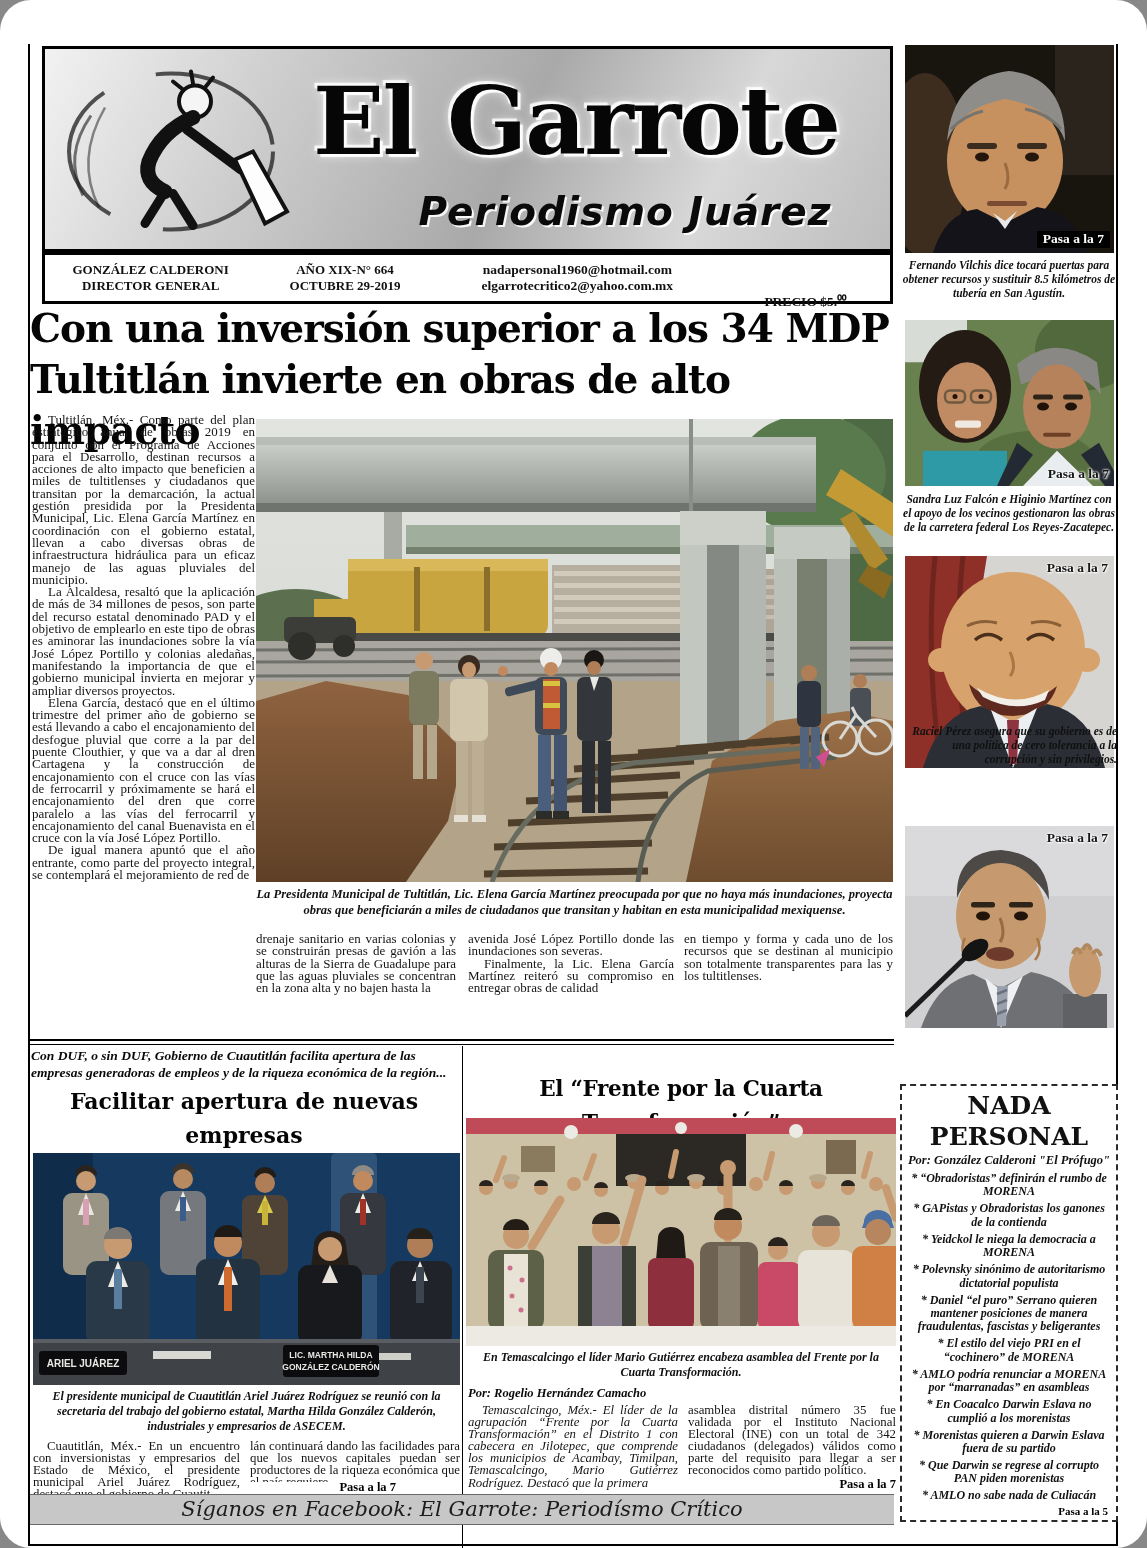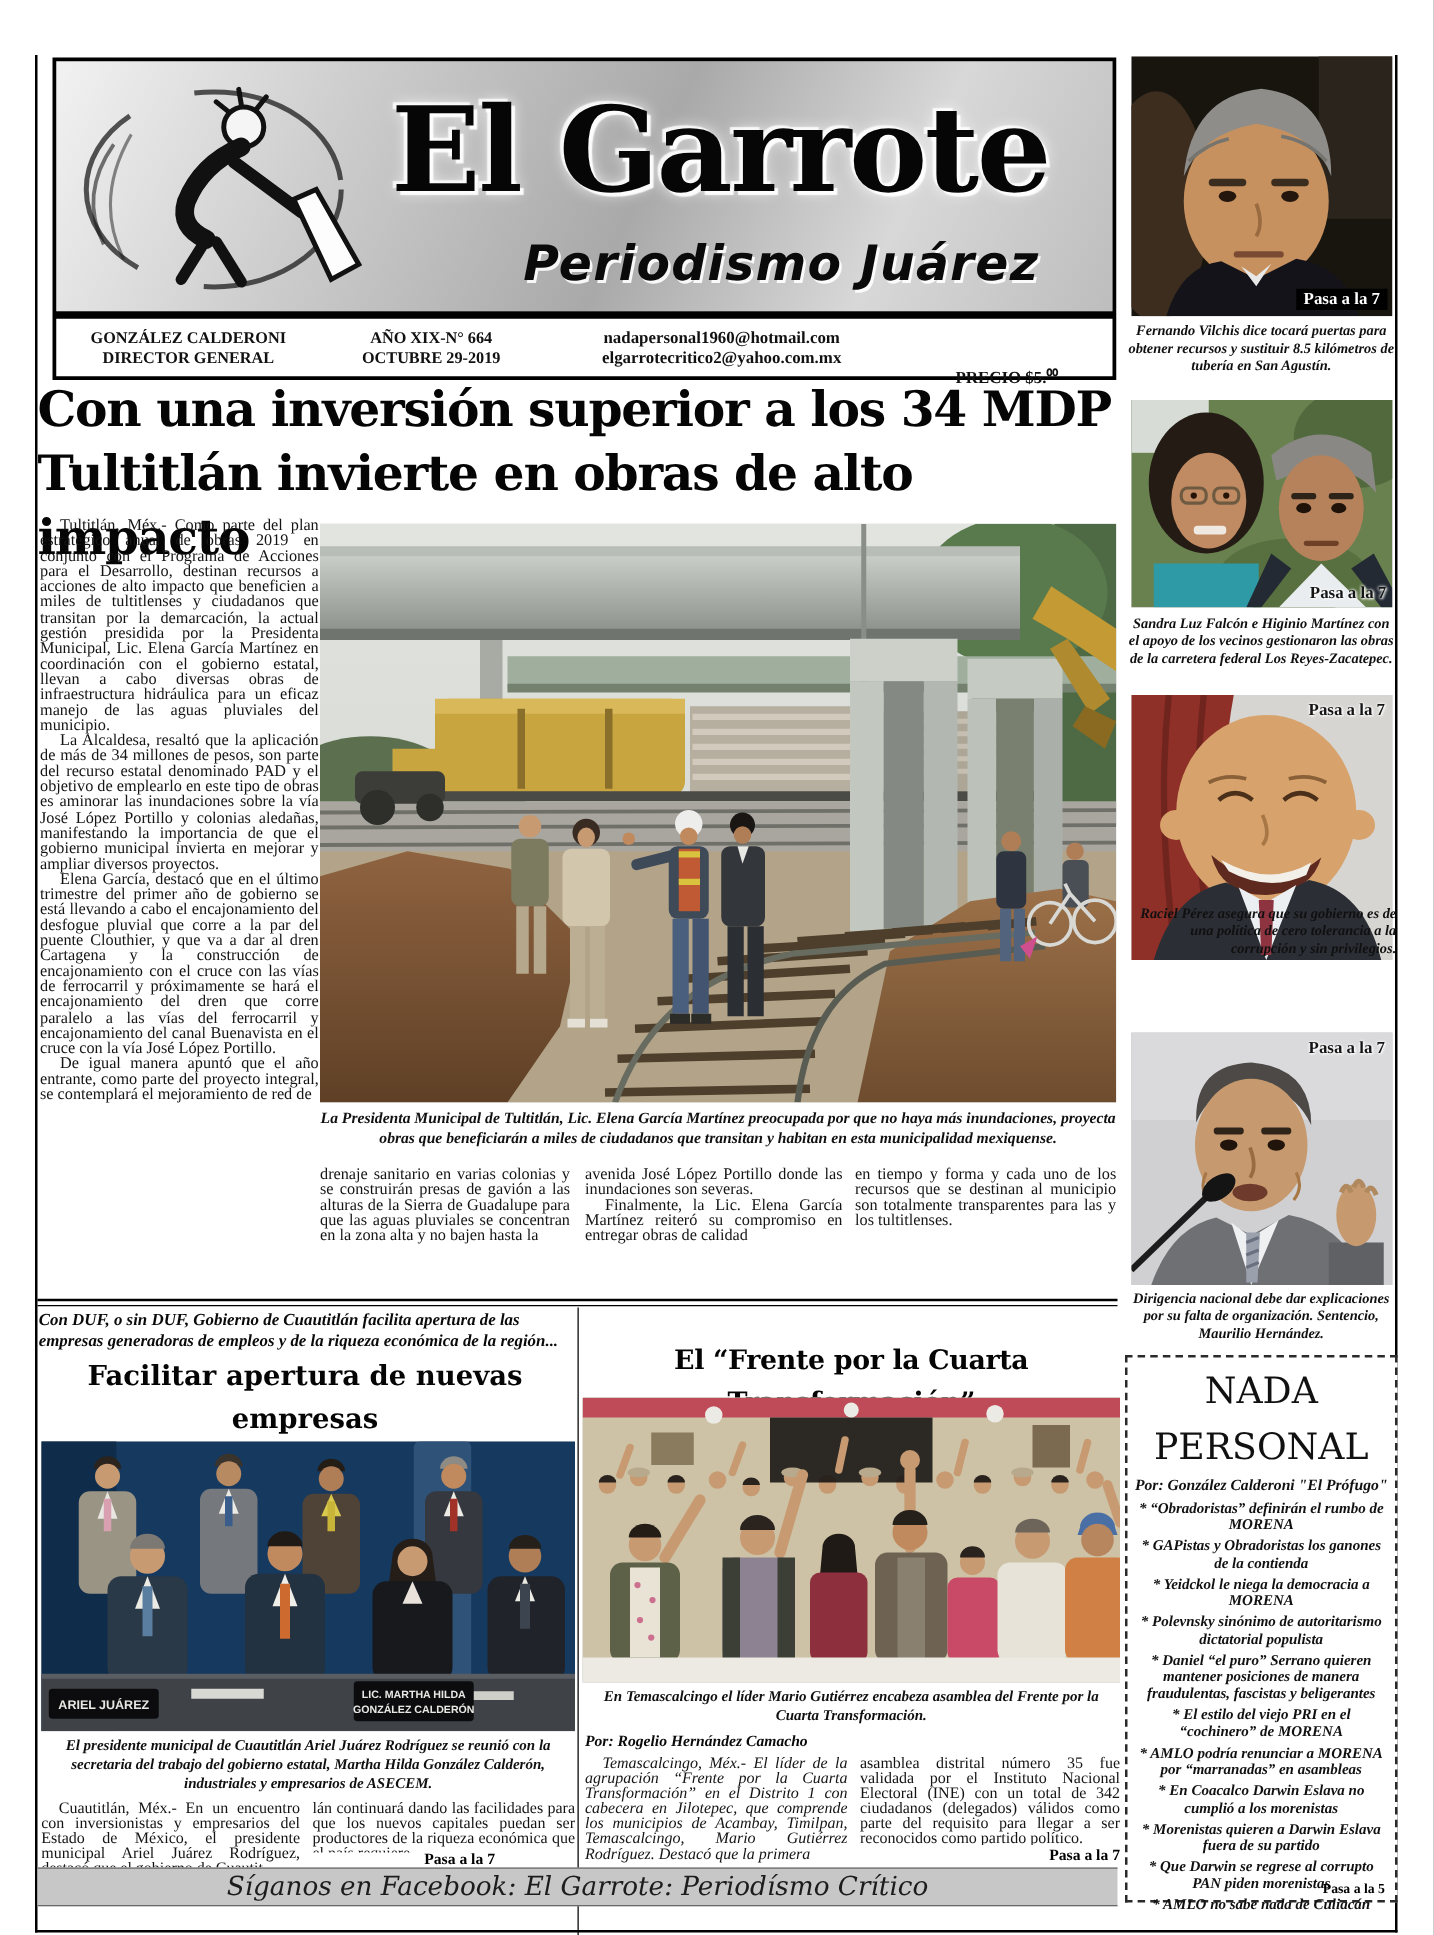--- a/index.html
+++ b/index.html
@@ -1,17 +1,17 @@
 <!DOCTYPE html>
 <html lang="es"><head>
 <meta charset="utf-8">
 <style>
   html,body{margin:0;padding:0;background:#888;}
   .page{position:relative;width:1147px;height:1548px;background:#ffffff;margin:0 auto;
-        font-family:"Liberation Serif",serif;color:#111;overflow:hidden;}
+        font-family:"Liberation Serif",serif;color:#111;overflow:hidden;border-radius:31px;}
   .abs{position:absolute;}
   .frame{position:absolute;background:#000;}
   
   .masthead{left:42px;top:46px;width:845px;height:200px;border:3px solid #000;
     background:linear-gradient(115deg,#f2f2f2 0%,#cfcfcf 25%,#a9a9a9 55%,#d8d8d8 78%,#bdbdbd 100%);}
   .mast-title{left:228px;top:6px;width:606px;height:132px;text-align:center;
     font-family:"DejaVu Serif",serif;font-weight:bold;font-size:94px;line-height:132px;
     color:#060606;letter-spacing:-2px;
     text-shadow:3px 3px 1px rgba(255,255,255,.95),-3px -3px 1px rgba(255,255,255,.85),0 0 12px rgba(255,255,255,.9);}
   .mast-sub{left:330px;top:140px;width:500px;text-align:center;
@@ -40,22 +40,22 @@
   .photo{overflow:hidden;background:#c9c9c9;}
   .photo svg{display:block;width:100%;height:100%;}
   .plabel{position:absolute;font-family:"Liberation Serif",serif;font-weight:bold;font-size:13.5px;}
   .plabel.light{color:#fff;background:#000;padding:0 6px 1px 6px;}
   .plabel.dark{color:#151515;text-shadow:0 0 2px #fff,0 0 3px #fff,1px 1px 2px #fff;}
   .rule-double{border-top:2px solid #000;border-bottom:1px solid #000;height:3px;}
   .vrule{width:0;border-left:1.5px solid #000;}
   
   .scap{font-size:11.5px;line-height:14px;}
   .nada{border:2.5px dashed #2a2a2a;background:#fff;}
-  .nada-title{font-family:"DejaVu Serif",serif;font-weight:normal;font-size:29px;letter-spacing:0px;
-    text-align:center;margin:4px 0 0 0;line-height:45px;}
+  .nada-title{font-family:"DejaVu Serif",serif;font-weight:bold;font-size:25px;letter-spacing:0px;
+    text-align:center;margin:4px 0 0 0;line-height:31px;}
   .nada-by{font-weight:bold;font-style:italic;font-size:12.5px;text-align:center;margin:1px 0 4px 0;}
   .nada-item{font-weight:bold;font-style:italic;font-size:12px;line-height:13.4px;text-align:center;margin:3.6px 4px;}
   .nada-item::before{content:"* ";}
   .footer-bar{left:30px;top:1494px;width:864px;height:29px;background:#c7c7c7;
     border-top:1px solid #6a6a6a;border-bottom:1px solid #6a6a6a;
     font-family:"DejaVu Serif",serif;font-style:italic;font-size:21px;line-height:28px;
     text-align:center;color:#1c1c1c;}
 </style>
 </head>
 <body>
@@ -559,21 +559,20 @@
       <path d="M16,202 Q32,156 68,148 L96,162 L126,146 Q172,154 188,202 Z" fill="#6e7073"></path>
       <polygon points="80,152 96,202 118,150 96,164" fill="#eef0f2"></polygon>
       <polygon points="92,160 103,160 101,200 92,200" fill="#9aa0ac"></polygon>
       <path d="M92,168 l10,-4 M92,178 l10,-4 M92,188 l10,-4" stroke="#6a7080" stroke-width="2.5"></path>
       <rect x="158" y="168" width="44" height="34" fill="#5f6164"></rect>
       <ellipse cx="180" cy="146" rx="16" ry="25" fill="#c69a6e"></ellipse>
       <path d="M168,128 q4,-10 8,0 M178,124 q4,-10 8,0 M188,128 q4,-8 8,2" stroke="#b08a5e" stroke-width="4" fill="none"></path>
     </svg>
     <span class="plabel dark" style="right:6px;top:4px;">Pasa a la 7</span>
   </div>
-  <div class="abs cap scap" style="left:901px;top:1032px;width:216px;">Dirigencia nacional debe dar explicaciones por su falta de organización. Sentencio, Maurilio Hernández.</div>
 
   <div class="abs nada" style="left:900px;top:1084px;width:214px;height:434px;">
     <div class="nada-title">NADA PERSONAL</div>
     <div class="nada-by">Por: González Calderoni "El Prófugo"</div>
     <div class="nada-item">“Obradoristas” definirán el rumbo de MORENA</div>
     <div class="nada-item">GAPistas y Obradoristas los ganones de la contienda</div>
     <div class="nada-item">Yeidckol le niega la democracia a MORENA</div>
     <div class="nada-item">Polevnsky sinónimo de autoritarismo dictatorial populista</div>
     <div class="nada-item">Daniel “el puro” Serrano quieren mantener posiciones de manera fraudulentas, fascistas y beligerantes</div>
     <div class="nada-item">El estilo del viejo PRI en el “cochinero” de MORENA</div>

